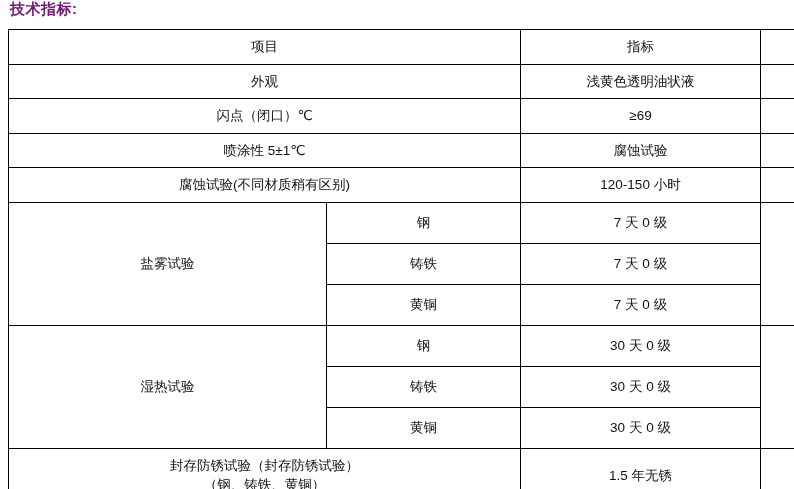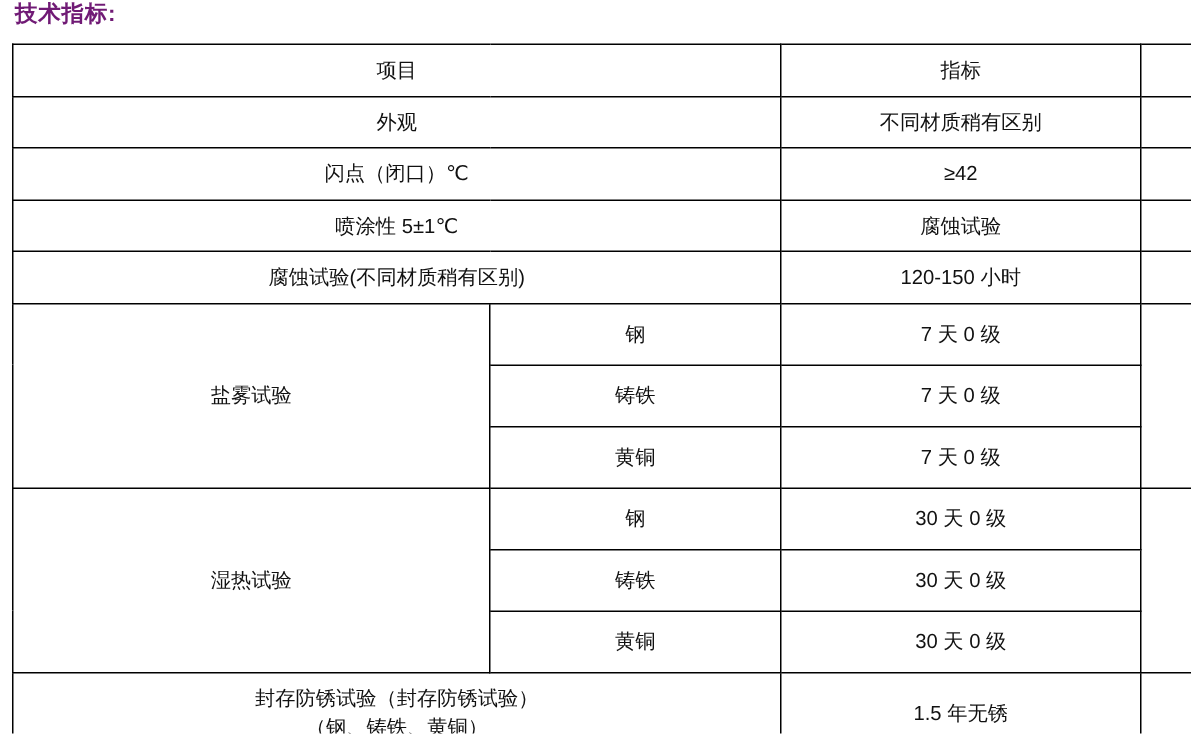--- a/index.html
+++ b/index.html
@@ -71,27 +71,27 @@
     </colgroup>
     <tbody>
       <tr>
         <td colspan="2">项目</td>
         <td>指标</td>
         <td>测试方法</td>
       </tr>
 
       <tr>
         <td colspan="2">外观</td>
-        <td>不同材质稍有区别</td>
+        <td>浅黄色透明油状液</td>
         <td>目测</td>
       </tr>
 
       <tr>
         <td colspan="2">闪点（闭口）℃</td>
-        <td>≥42</td>
+        <td>≥69</td>
         <td>GB 261 – 77</td>
       </tr>
 
       <tr>
         <td colspan="2">喷涂性 5±1℃</td>
         <td>腐蚀试验</td>
         <td>GB4879 – 85B21</td>
       </tr>
 
       <tr>

